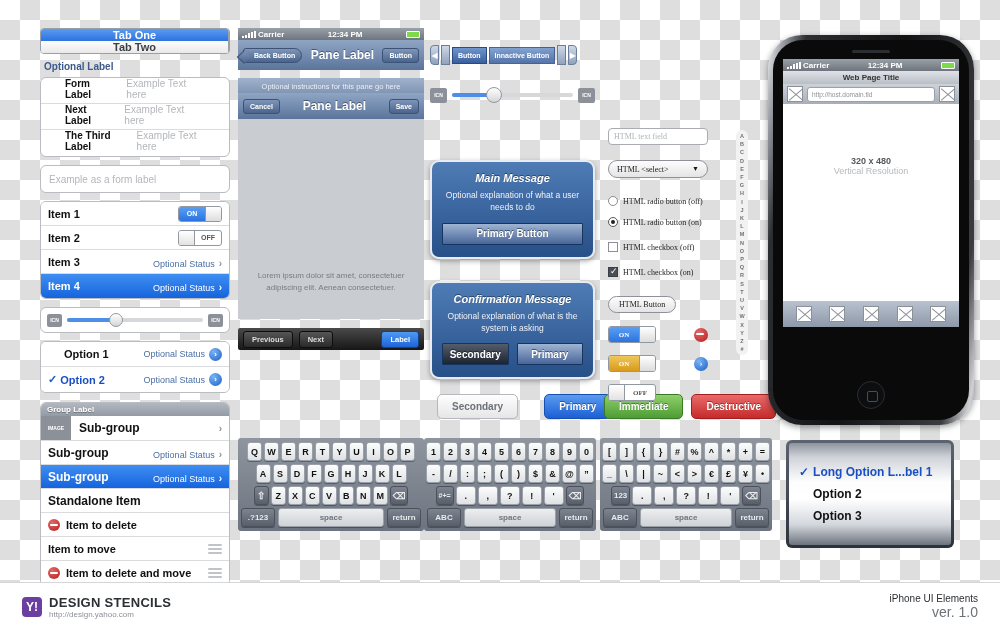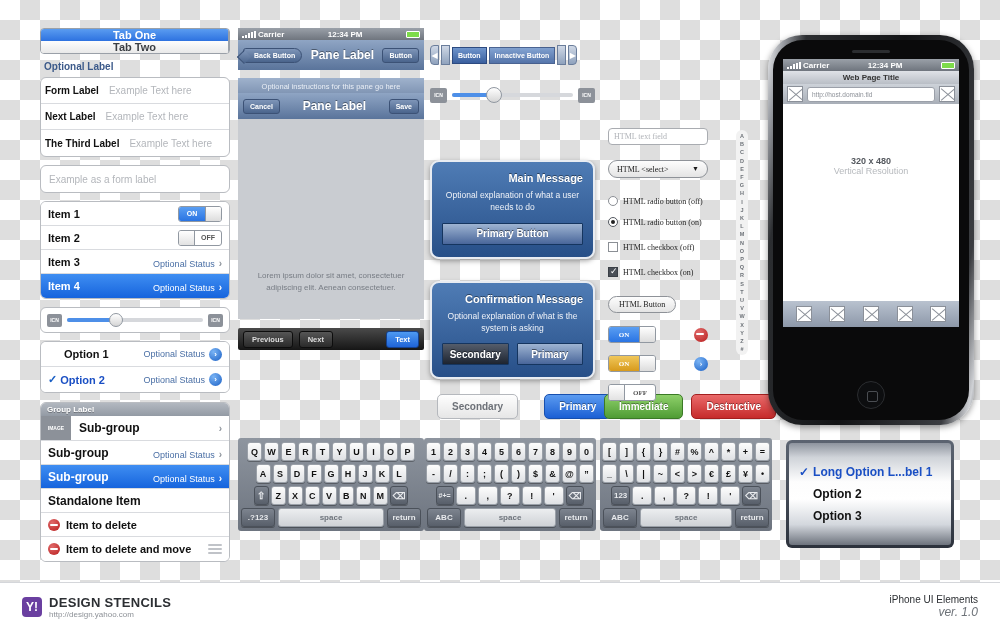--- a/index.html
+++ b/index.html
@@ -19,21 +19,21 @@
   #col1 { left:40px; top:28px; width:190px; }
   .tabs { display:flex; height:26px; border:1px solid #9aa0a8; border-radius:4px; overflow:hidden; background:#fff;flex-direction:column;}
   .tab { flex:1; display:flex; align-items:center; justify-content:center;
          font-size:11px; font-weight:bold; color:#3b3f44; border-right:1px solid #9aa0a8;
          background:linear-gradient(#fdfdfd,#e9e9e9); }
   .tab:last-child { border-right:none; }
   .tab.sel { background:linear-gradient(#5a9cf0,#2d72e0); color:#fff; }
   .opt-label { font-size:10px; font-weight:bold; color:#3c5a8a; padding:7px 4px 5px 4px; }
 
   .card { background:#fff; border:1px solid #b9bcc1; border-radius:6px; overflow:hidden; }
-  .frow { display:flex; align-items:center; height:26px; border-bottom:1px solid #d9dbdf; padding:0 4px; }
+  .frow { display:flex; height:26px; border-bottom:1px solid #d9dbdf; padding:0 24px; }
   .frow:last-child { border-bottom:none; }
   .flabel { font-size:10px; font-weight:bold; color:#111; }
   .fval { font-size:10px; color:#b3b6bb; margin-left:10px; }
   .formlabel-box { margin-top:8px; height:28px; display:flex; align-items:center; padding:0 8px; }
   .formlabel-box span { font-size:10px; color:#b3b6bb; }
 
   .lrow { display:flex; align-items:center; justify-content:space-between;
           height:24px; padding:0 7px; border-bottom:1px solid #d9dbdf; background:#fff;}
   .lrow:last-child { border-bottom:none; }
   .lrow .t { font-size:11px; font-weight:bold; color:#111; }
@@ -102,21 +102,21 @@
 
   
   #col3 { left:430px; top:45px; width:165px; }
   .segbar { display:flex; align-items:center; gap:2px; }
   .segpc { width:9px; height:20px; background:linear-gradient(#cfd8e6,#8fa2bd); border:1px solid #6a7d9b;
            display:flex; align-items:center; justify-content:center; color:#fff; font-size:8px;}
   .segbtn { font-size:7px; font-weight:bold; color:#fff; padding:4px 5px; border:1px solid #2c4a80;
             background:linear-gradient(#6f95cc,#3a5f9e);}
   .dlg { border-radius:9px; border:2px solid #e8ecf2; padding:10px 10px 12px;
          background:linear-gradient(#4f7cb5,#274f88); box-shadow:0 2px 5px rgba(0,0,0,.35);}
-  .dlg h4 { font-size:11px; color:#fff; text-align:right; text-shadow:0 -1px 0 rgba(0,0,0,.45); margin-bottom:5px;}
+  .dlg h4 { font-size:11px; color:#fff; text-align:center; text-shadow:0 -1px 0 rgba(0,0,0,.45); margin-bottom:5px;font-style:italic;}
   .dlg p { font-size:8.5px; color:#eef2f8; text-align:center; line-height:1.45; margin-bottom:9px;}
   .dbtn { display:flex; align-items:center; justify-content:center; height:22px; border-radius:1px;
           font-size:10px; font-weight:bold; color:#fff; text-shadow:0 -1px 0 rgba(0,0,0,.5);
           border:1px solid #15355f; background:linear-gradient(#9eb4d2,#49669a);}
   .dbtn.dark { background:linear-gradient(#555d6b,#1d2430);}
   .btnrow { display:flex; gap:8px; }
   .btnrow > div { flex:1; }
   .plainbtn { font-size:10px; font-weight:bold; padding:6px 14px; border-radius:5px; display:inline-flex;
               align-items:center; justify-content:center;}
   .pb-sec { background:linear-gradient(#fefefe,#e6e6e6); border:1px solid #b5b8bd; color:#6d7178;}
@@ -195,21 +195,21 @@
   
   #footer { left:0; bottom:0; width:1000px; height:48px; background:#fff; border-top:1px solid #d4d6da;
             display:flex; align-items:center; justify-content:space-between; padding:0 22px;}
   .ylogo { width:20px; height:20px; border-radius:4px; background:#6a3fa0; color:#fff; font-size:12px;
            font-weight:bold; display:flex; align-items:center; justify-content:center;}
   .fl { display:flex; align-items:center; gap:7px;}
   .ftitle { font-size:13px; font-weight:bold; color:#2c2f33; letter-spacing:.3px;}
   .furl { font-size:8px; color:#8d9197; }
   .fr { text-align:right; }
   .fr .a { font-size:10px; font-weight:normal; color:#2c2f33;}
-  .fr .b { font-size:12px; color:#6d7278;font-style:italic;}
+  .fr .b { font-size:14px; color:#6d7278;}
 </style>
 </head>
 <body>
 
 <div class="abs" id="col1">
   <div class="tabs">
     <div class="tab sel">Tab One</div>
     <div class="tab">Tab Two</div>
     <div class="tab">Tab Three</div>
   </div>
@@ -306,20 +306,28 @@
       <span class="t" style="font-size:12px">Sub-group</span>
       <span><span class="st">Optional Status</span><span class="chev">›</span></span>
     </div>
     <div class="lrow">
       <span class="t" style="font-size:12px">Standalone Item</span>
     </div>
     <div class="lrow">
       <span style="display:flex;align-items:center">
           <span class="delcirc"></span>
           <span class="t" style="font-size:11px">Item to delete</span>
+        </span>
+    </div>
+    <div class="lrow">
+      <span class="t" style="font-size:11px">Item to move</span>
+      <span class="grip">
+          <i></i>
+          <i></i>
+          <i></i>
         </span>
     </div>
     <div class="lrow">
       <span style="display:flex;align-items:center">
           <span class="delcirc"></span>
           <span class="t" style="font-size:11px">Item to delete and move</span>
         </span>
       <span class="grip">
           <i></i>
           <i></i>
@@ -358,21 +366,21 @@
     </div>
   </div>
   <div class="loremarea">
     <div style="height:143px"></div>
     <div class="loremtxt">Lorem ipsum dolor sit amet, consectetuer adipiscing elit. Aenean consectetuer.</div>
   </div>
   <div class="toolbar" style="margin-top:9px">
     <span class="tbbtn">Previous</span>
     <span class="tbbtn">Next</span>
     <span style="flex:1"></span>
-    <span class="tbbtn blue">Text</span>
+    <span class="tbbtn blue">Label</span>
   </div>
 </div>
 
 <div class="abs" id="col3">
   <div class="segbar">
     <span class="segpc" style="border-radius:4px 0 0 4px">◀</span>
     <span class="segpc"></span>
     <span class="segbtn">Button</span>
     <span class="segbtn" style="opacity:.85">Innactive Button</span>
     <span class="segpc"></span>

